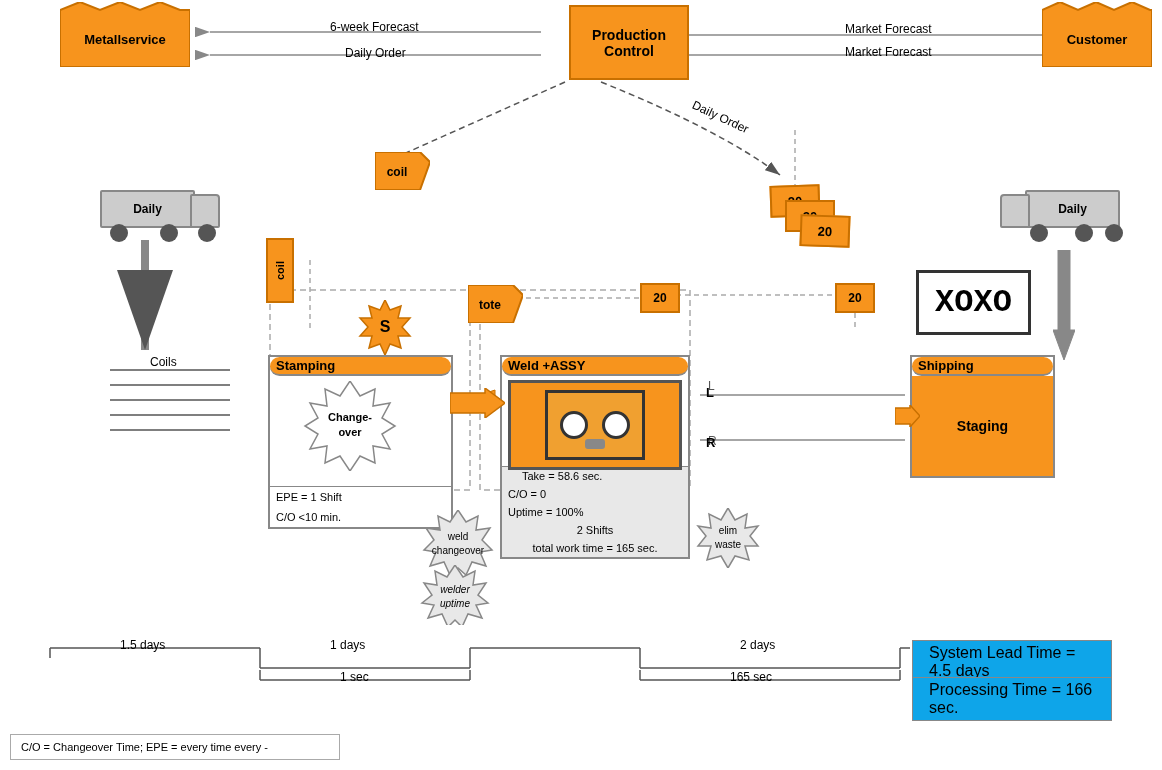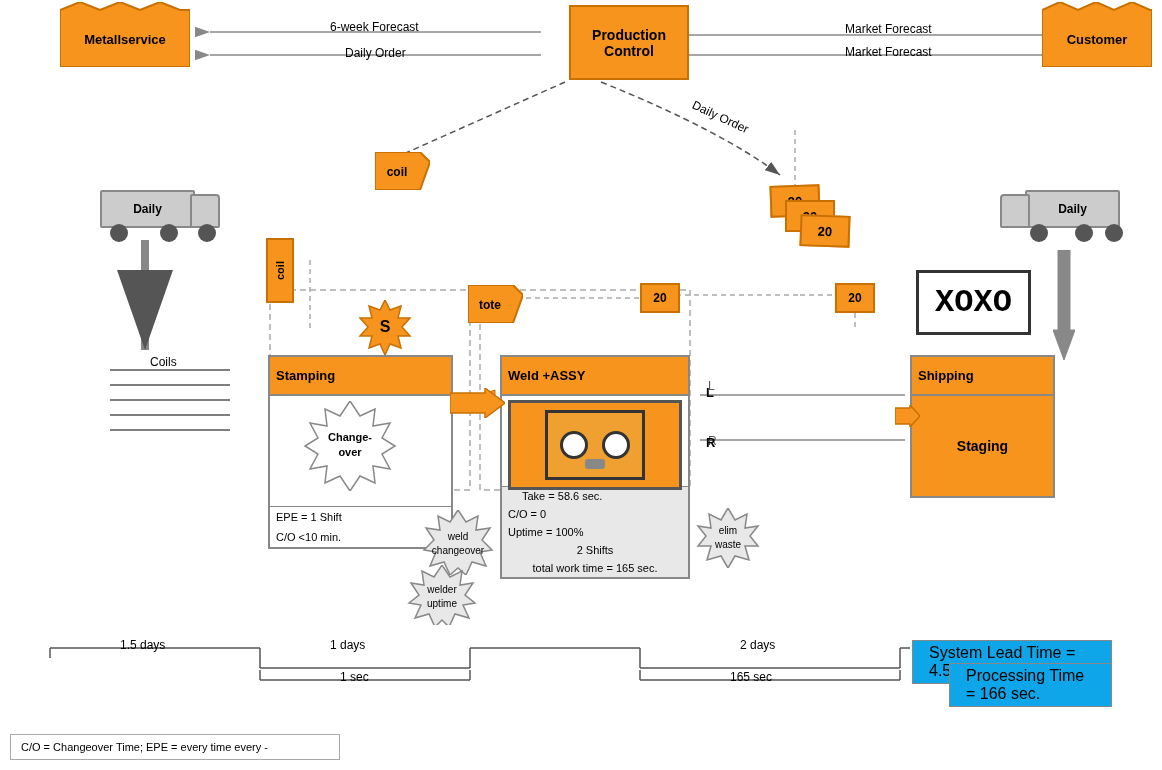--- a/index.html
+++ b/index.html
@@ -43,23 +43,24 @@
     
     .process-box {
       position: absolute;
       background: #fff;
       border: 2px solid #888;
       z-index: 10;
     }
     .process-header {
       background: #f7941d;
       border-bottom: 2px solid #888;
-      padding: 11px 6px;
+      padding: 1px 6px;
       font-weight: bold;
       font-size: 13px;
+      border-radius: 10px;
     }
     .process-body {
       padding: 4px 6px;
       background: #fff;
     }
     
     .orange-tag {
       position: absolute;
       background: #f7941d;
       border: 2px solid #c87000;
@@ -396,21 +397,21 @@
   </div>
 
   <div style="position:absolute; left:418px; top:510px; z-index:12;">
     <svg width="80" height="65">
       <polygon points="40,0 48,12 60,6 58,20 72,18 64,30 74,40 62,42 68,56 54,52 48,65 40,58 32,65 26,52 12,56 18,42 6,40 16,30 8,18 22,20 20,6 32,12" fill="#e8e8e8" stroke="#888" stroke-width="1.5"></polygon>
       <text x="40" y="30" text-anchor="middle" font-size="10" fill="#000">weld</text>
       <text x="40" y="44" text-anchor="middle" font-size="10" fill="#000">changeover</text>
     </svg>
   </div>
 
-  <div style="position:absolute; left:405px; top:565px; z-index:12;">
+  <div style="position:absolute; left:418px; top:565px; z-index:12;font-style:italic;">
     <svg width="75" height="60">
       <polygon points="37,0 45,12 57,6 55,20 68,18 60,30 70,38 58,40 64,53 50,49 44,62 37,55 30,62 24,49 10,53 16,40 4,38 14,30 6,18 19,20 17,6 29,12" fill="#e8e8e8" stroke="#888" stroke-width="1.5"></polygon>
       <text x="37" y="28" text-anchor="middle" font-size="10" fill="#000">welder</text>
       <text x="37" y="42" text-anchor="middle" font-size="10" fill="#000">uptime</text>
     </svg>
   </div>
 
   <div style="position:absolute; left:693px; top:508px; z-index:12;">
     <svg width="70" height="60">
       <polygon points="35,0 42,12 54,6 52,20 65,18 57,28 65,38 52,38 56,52 42,48 35,60 28,48 14,52 18,38 5,38 13,28 5,18 18,20 16,6 28,12" fill="#e8e8e8" stroke="#888" stroke-width="1.5"></polygon>
@@ -437,21 +438,21 @@
   <div style="position:absolute; left:120px; top:638px; font-size:12px; z-index:10;">1.5 days</div>
   <div style="position:absolute; left:330px; top:638px; font-size:12px; z-index:10;">1 days</div>
   <div style="position:absolute; left:740px; top:638px; font-size:12px; z-index:10;">2 days</div>
 
   <div style="position:absolute; left:340px; top:670px; font-size:12px; z-index:10;">1 sec</div>
   <div style="position:absolute; left:730px; top:670px; font-size:12px; z-index:10;">165 sec</div>
 
   <div class="lead-time-box" style="right:50px; top:640px; width:200px;">
     <span>System Lead Time = 4.5 days</span>
   </div>
-  <div class="lead-time-box" style="right:50px; top:663px; width:163px;">
+  <div class="lead-time-box" style="right:50px; top:677px; width:200px;">
     <span>Processing Time = 166 sec.</span>
   </div>
 
   <div class="footnote-box" style="left:10px; bottom:10px; width:330px;">
     <span>C/O = Changeover Time; EPE = every time every -</span>
   </div>
 
 </div>
 
 </body></html>

